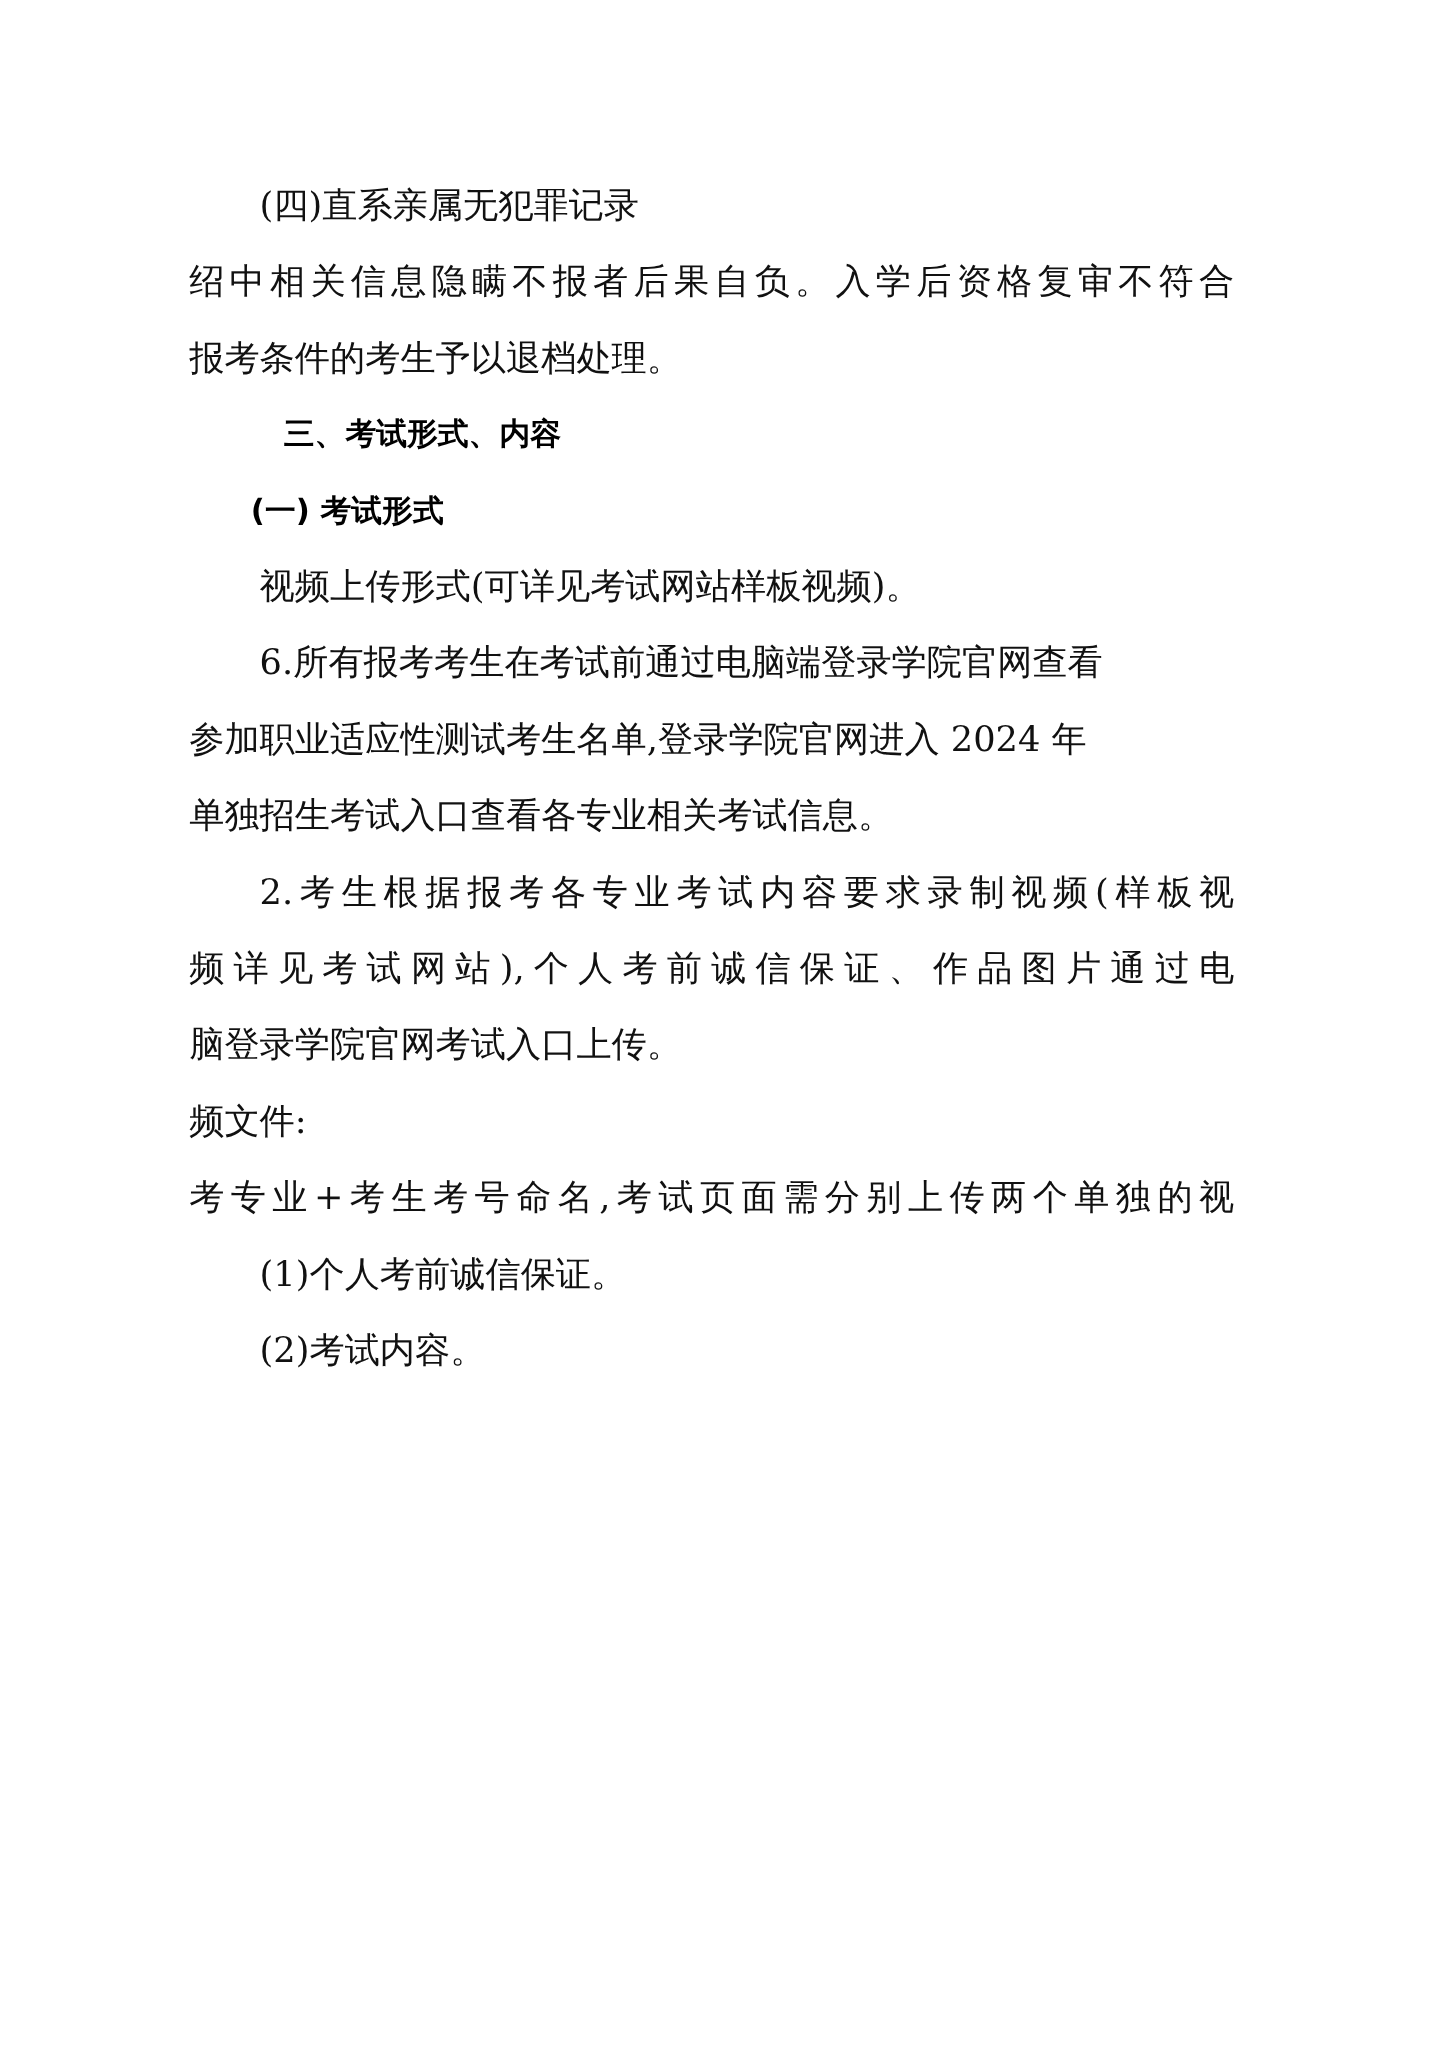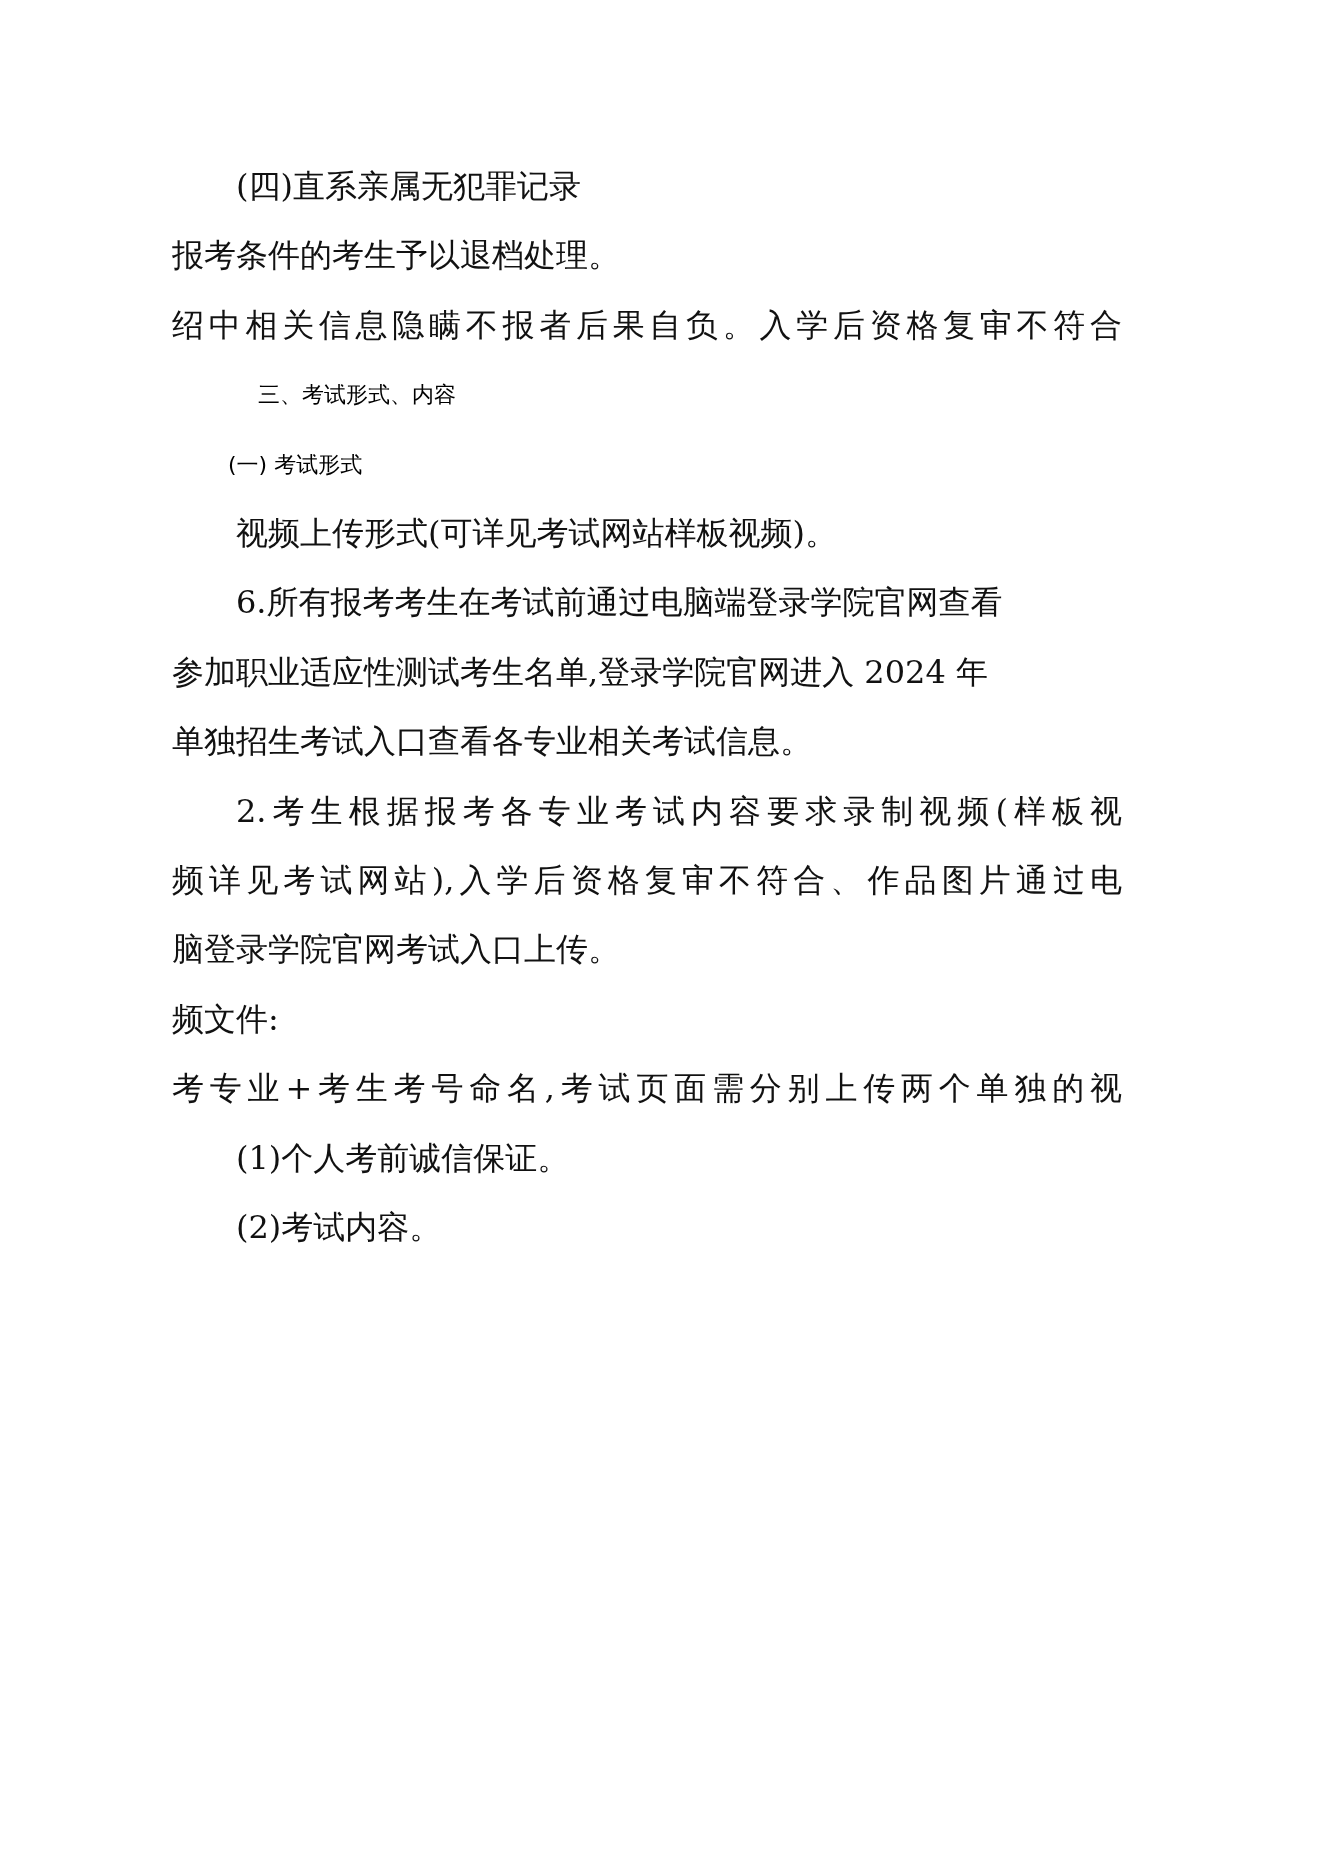--- a/index.html
+++ b/index.html
@@ -32,60 +32,60 @@
     white-space: normal;
     text-align: justify;
     text-align-last: justify;
     text-justify: inter-character;
   }
   .ln.indent {
     padding-left: 64px;
   }
   .ln.h {
     font-family: "DejaVu Sans", "Liberation Sans", sans-serif;
-    font-weight: normal;
-    font-size: 22px;
+    font-weight: bold;
+    font-size: 28px;
     color: #000000;
   }
   .ln.ind-h1 {
     padding-left: 86px;
   }
   .ln.ind-h2 {
     padding-left: 56px;
   }
 </style>
 </head>
 <body>
 
 <div class="page">
   <div id="doc-content">
       <div>
         <div class="ln indent">(四)直系亲属无犯罪记录</div>
       </div>
       <div>
+        <div class="ln justify">绍中相关信息隐瞒不报者后果自负。入学后资格复审不符合</div>
         <div class="ln">报考条件的考生予以退档处理。</div>
-        <div class="ln justify">绍中相关信息隐瞒不报者后果自负。入学后资格复审不符合</div>
       </div>
       <div>
         <div class="ln h ind-h1">三、考试形式、内容</div>
       </div>
       <div>
         <div class="ln h ind-h2">(一) 考试形式</div>
       </div>
       <div>
         <div class="ln indent">视频上传形式(可详见考试网站样板视频)。</div>
       </div>
       <div>
         <div class="ln indent">6.所有报考考生在考试前通过电脑端登录学院官网查看</div>
         <div class="ln">参加职业适应性测试考生名单,登录学院官网进入 2024 年</div>
         <div class="ln">单独招生考试入口查看各专业相关考试信息。</div>
       </div>
       <div>
         <div class="ln justify indent">2.考生根据报考各专业考试内容要求录制视频(样板视</div>
-        <div class="ln justify">频详见考试网站),入学后资格复审不符合、作品图片通过电</div>
+        <div class="ln justify">频详见考试网站),个人考前诚信保证、作品图片通过电</div>
         <div class="ln">脑登录学院官网考试入口上传。</div>
       </div>
       <div>
         <div class="ln">频文件:</div>
         <div class="ln justify">考专业+考生考号命名,考试页面需分别上传两个单独的视</div>
       </div>
       <div>
         <div class="ln indent">(1)个人考前诚信保证。</div>
       </div>
       <div>

